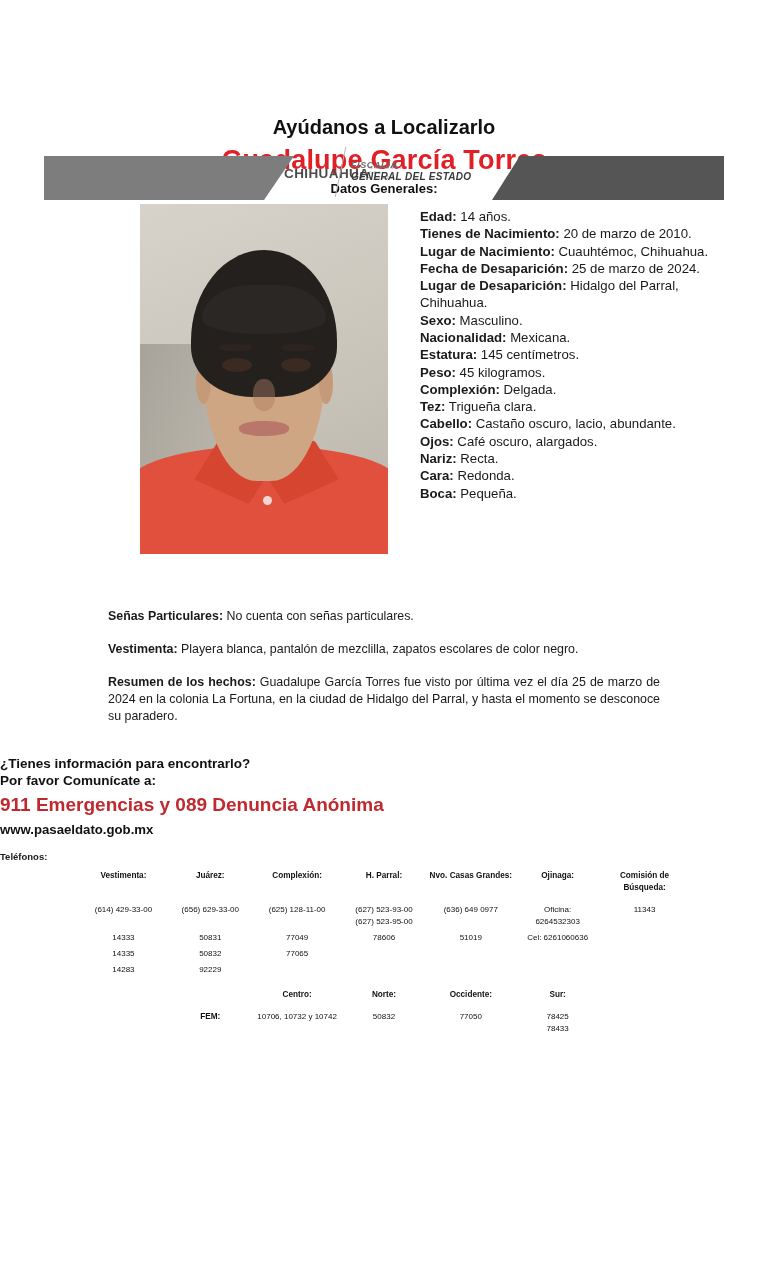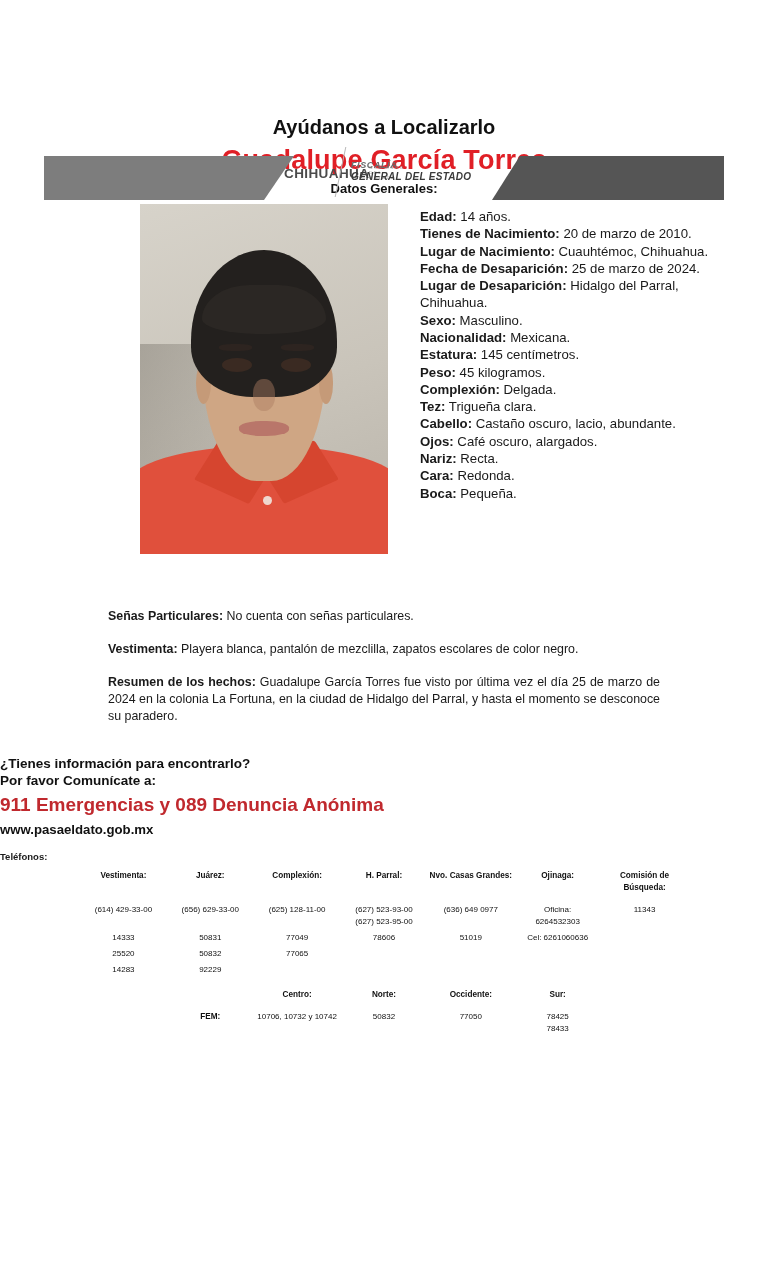--- a/index.html
+++ b/index.html
@@ -223,21 +223,21 @@
         <tr>
           <td>14333</td>
           <td>50831</td>
           <td>77049</td>
           <td>78606</td>
           <td>51019</td>
           <td>Cel: 6261060636</td>
           <td></td>
         </tr>
         <tr>
-          <td>25520</td>
+          <td>14335</td>
           <td>50832</td>
           <td>77065</td>
           <td></td>
           <td></td>
           <td></td>
           <td></td>
         </tr>
         <tr>
           <td>14283</td>
           <td>92229</td>

